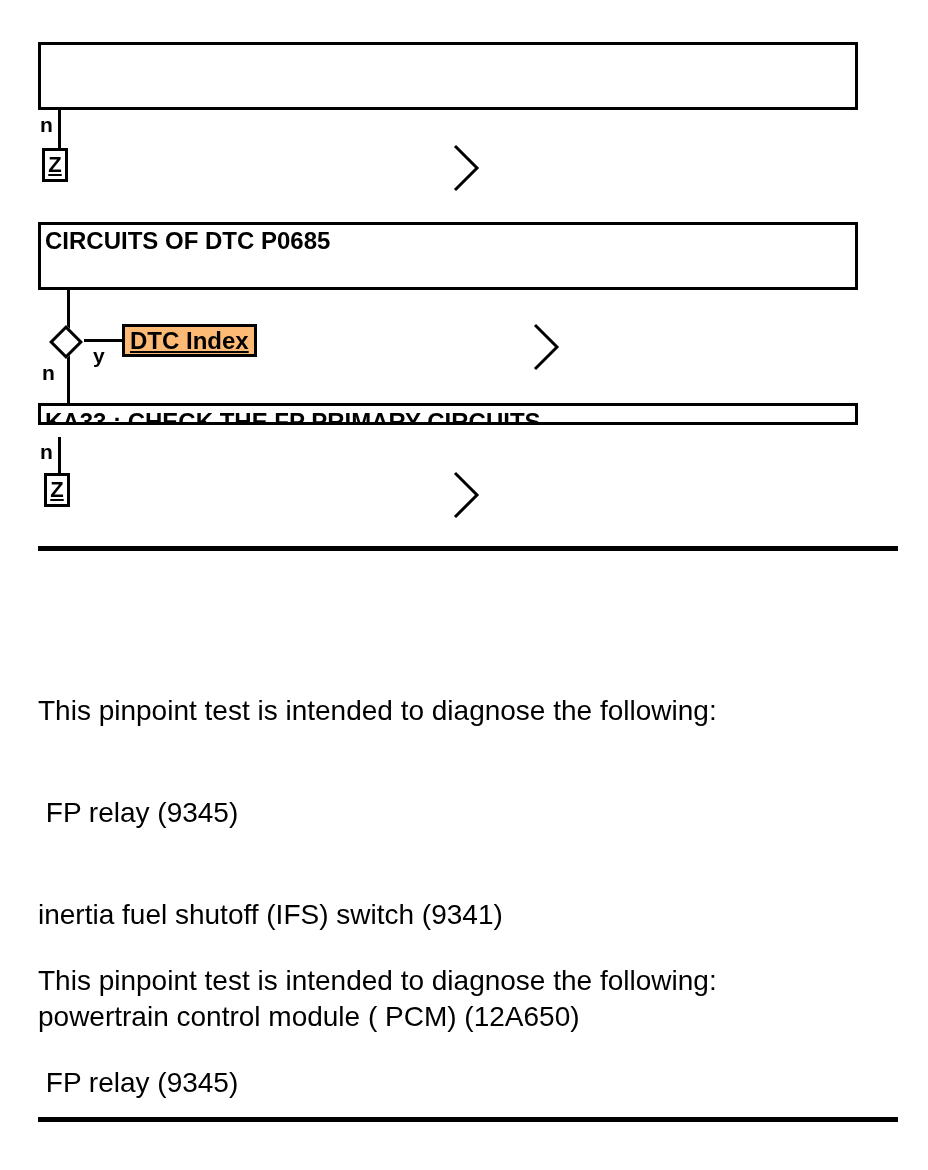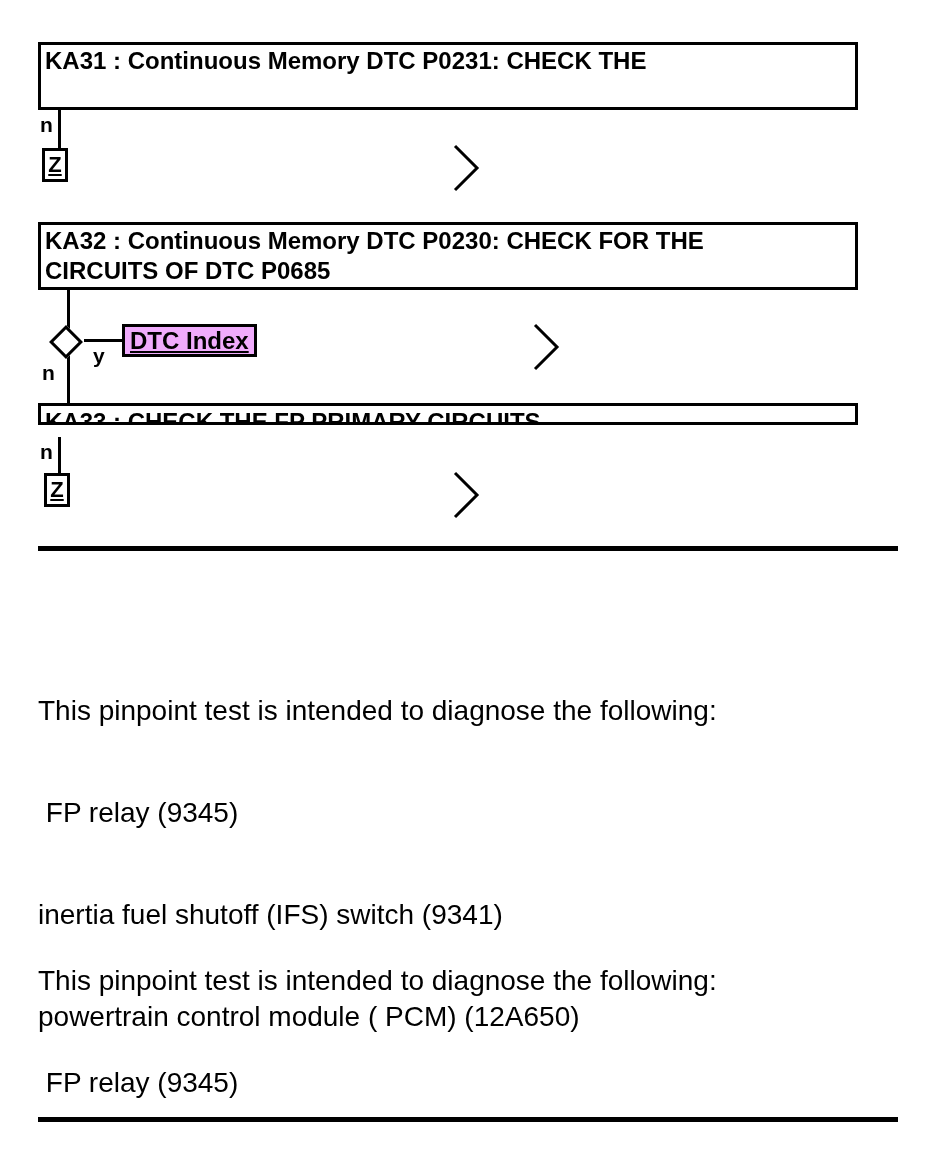--- a/index.html
+++ b/index.html
@@ -26,51 +26,49 @@
     cursor:pointer;
   }
   .vline { position:absolute; width:3px; background:#000; }
   .hline { position:absolute; height:3px; background:#000; }
   .diamond {
     position:absolute; width:24px; height:24px;
     border:3px solid #000; background:#fff;
     transform:rotate(45deg);
   }
   .dtc-box {
-    position:absolute; border:3px solid #000; background:#f0abfc;
+    position:absolute; border:3px solid #000; background:#fdba74;
     font-weight:bold; font-size:24px; line-height:27px;
     padding:0 5px; text-decoration:underline; cursor:pointer;
     white-space:nowrap;
   }
   .chev { position:absolute; }
   .rule { position:absolute; left:38px; width:860px; height:5px; background:#000; }
   .para {
     position:absolute; left:38px; width:860px;
     font-size:28px; line-height:34px; white-space:pre-wrap;
   }
 </style>
 </head>
 <body>
 
 <div class="step-box" style="top:42px; height:68px;">
-  <div>KA31 : Continuous Memory DTC P0231: CHECK THE</div>
 </div>
 
 <span class="branch-label" style="left:40px; top:114px;">n</span>
 <div class="vline" style="left:58px; top:110px; height:40px;"></div>
 <div class="z-box" style="left:42px; top:148px;">Z</div>
 
 <div class="chev" style="left:452px; top:143px;">
   <svg width="28" height="50" viewBox="0 0 28 50">
     <polyline points="3,3 25,25 3,47" fill="none" stroke="#000" stroke-width="3"></polyline>
   </svg>
 </div>
 
 <div class="step-box" style="top:222px; height:68px;">
-  <div>KA32 : Continuous Memory DTC P0230: CHECK FOR THE</div>
   <div>CIRCUITS OF DTC P0685</div>
 </div>
 
 <div class="vline" style="left:67px; top:290px; height:113px;"></div>
 <div class="hline" style="left:84px; top:339px; width:40px;"></div>
 <div class="diamond" style="left:54px; top:330px;"></div>
 <span class="branch-label" style="left:93px; top:345px;">y</span>
 <div class="dtc-box" style="left:122px; top:324px; height:33px;">DTC Index</div>
 <span class="branch-label" style="left:42px; top:362px;">n</span>
 

